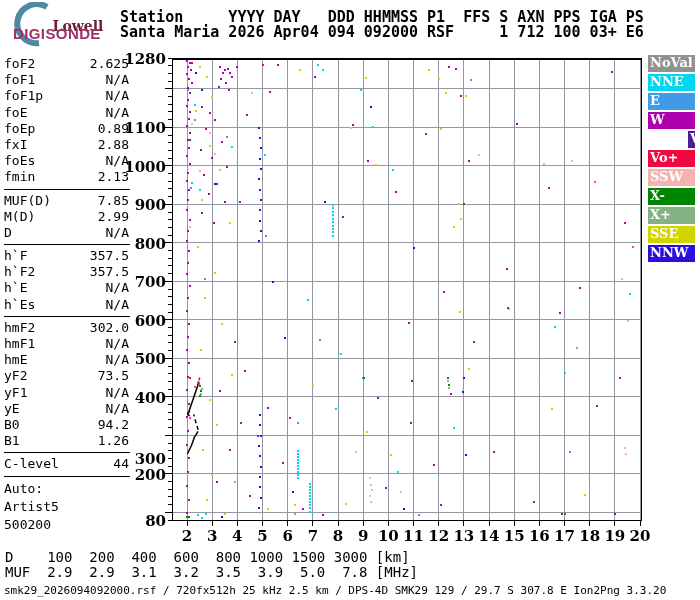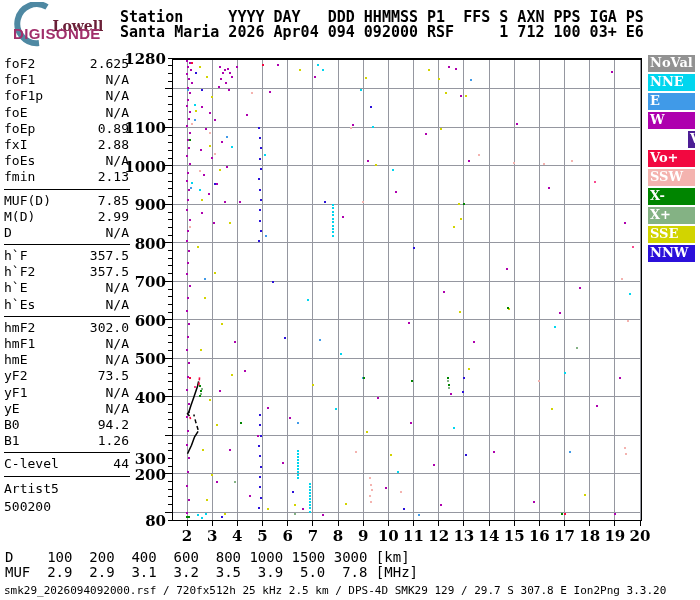--- a/index.html
+++ b/index.html
@@ -151,20 +151,21 @@
     <div class="prow">
       <span>B1</span>
       <span>1.26</span>
     </div>
     <div class="psep"></div>
     <div class="prow">
       <span>C-level</span>
       <span>44</span>
     </div>
     <div class="psep"></div>
+    <div class="auto-line">Auto:</div>
     <div class="auto-line">Artist5</div>
     <div class="auto-line">500200</div>
   </div>
 
 <svg id="plotsvg" width="497" height="475">
     <g stroke="#9597A0" stroke-width="1" shape-rendering="crispEdges">
       <line x1="35" x2="35" y1="2" y2="464"></line>
       <line x1="60.17" x2="60.17" y1="2" y2="464"></line>
       <line x1="85.34" x2="85.34" y1="2" y2="464"></line>
       <line x1="110.51" x2="110.51" y1="2" y2="464"></line>

